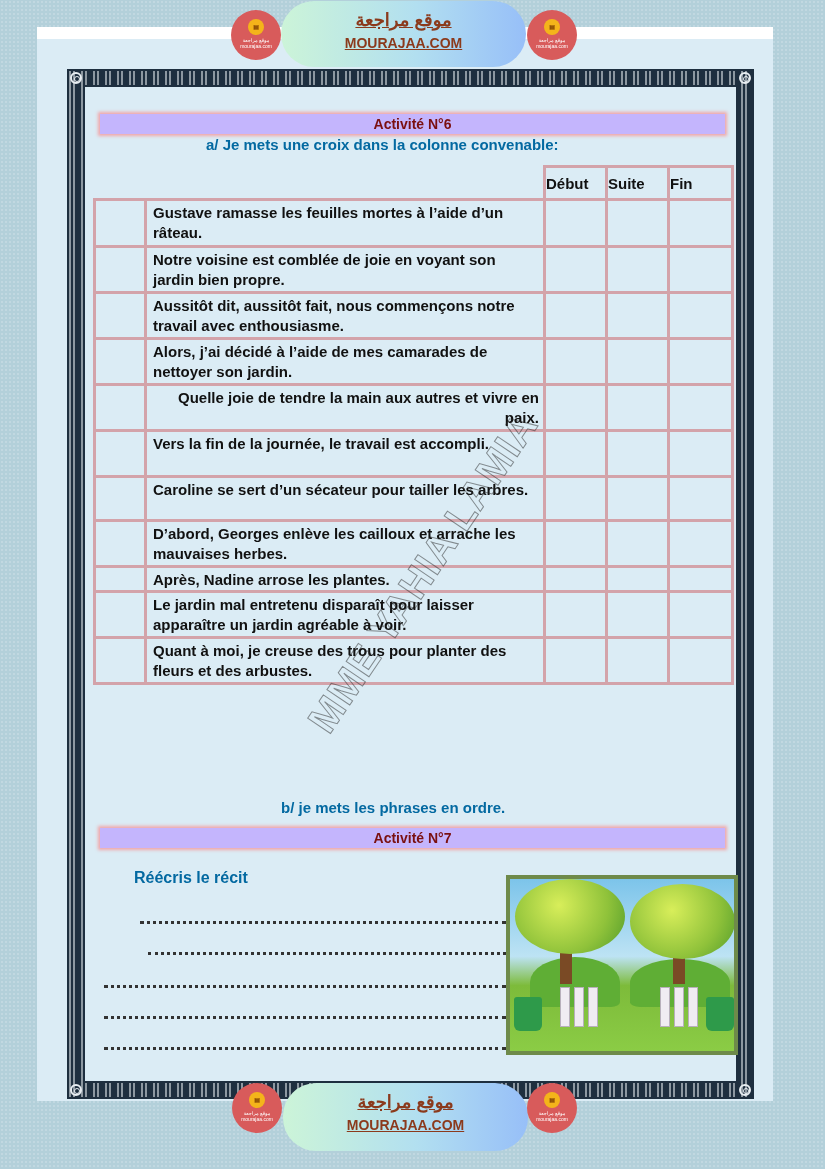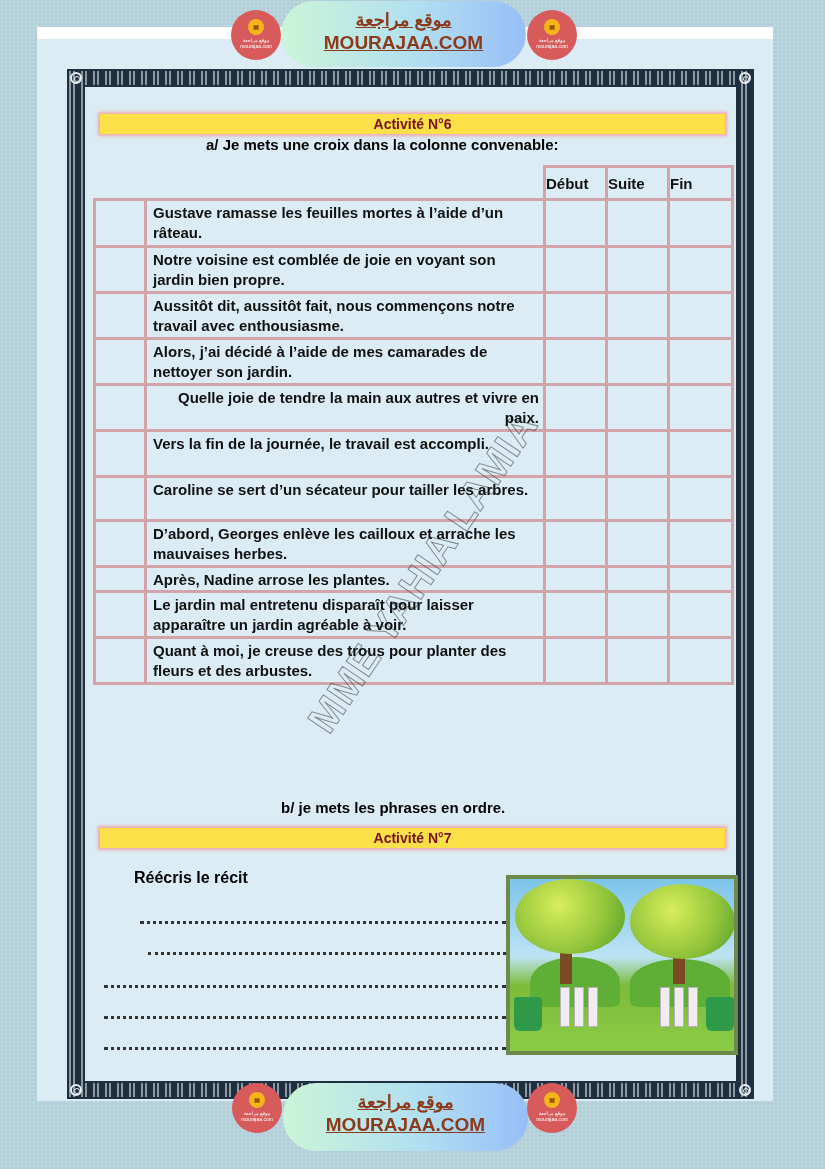--- a/index.html
+++ b/index.html
@@ -30,25 +30,25 @@
     opacity:0.55;
   }
   .corner {
     position:absolute; width:12px; height:12px; border:2px solid #e8eef2; border-radius:50%;
     box-sizing:border-box;
   }
   .corner::after{content:"";position:absolute;left:2px;top:2px;width:4px;height:4px;border:1px solid #e8eef2;border-radius:50%;}
 
   .banner {
     position:absolute; left:100px; width:625px; height:20px;
-    background:#fde047; box-shadow:0 0 3px 2px rgba(255,120,120,0.6);
+    background:#c4b5fd; box-shadow:0 0 3px 2px rgba(255,120,120,0.6);
     text-align:center; color:#7a1010; font-weight:bold; font-size:14px; line-height:20px;
   }
   .instr {
-    position:absolute; font-weight:bold; font-size:15px; color:#000000;
+    position:absolute; font-weight:bold; font-size:15px; color:#0369a1;
   }
   table.ex {
     position:absolute; left:93px; top:165px; border-collapse:collapse;
   }
   table.ex td, table.ex th {
     border:3px solid #d3a3aa; padding:0; vertical-align:top;
   }
   table.ex th { height:30px; font-size:15px; font-weight:bold; color:#111; text-align:left; vertical-align:middle;}
   table.ex td.num { width:48px; }
   table.ex td.txt {
@@ -74,21 +74,21 @@
   .trunk { position:absolute; background:#7a4a25; }
   .bush { position:absolute; border-radius:50% 50% 10% 10%; background:#5fae35; }
   .fence { position:absolute; background:#f0ecf2; border:1px solid #b8b0bb; }
   .bin { position:absolute; width:28px; height:34px; background:#2e9a4a; border-radius:3px 3px 6px 6px; }
   .pill {
     position:absolute; height:66px; border-radius:33px;
     background:linear-gradient(90deg, #ccf4d8, #b2dff0 55%, #97bff8);
     text-align:center;
   }
   .pill .ar { display:block; font-size:18px; font-weight:bold; color:#8b3a1c; text-decoration:underline; margin-top:8px; line-height:22px; }
-  .pill .en { display:block; font-size:19px; font-weight:bold; color:#8b3a1c; text-decoration:underline; line-height:24px; }
+  .pill .en { display:block; font-size:14px; font-weight:bold; color:#8b3a1c; text-decoration:underline; line-height:24px; }
   .logo {
     position:absolute; width:50px; height:50px; border-radius:50%; background:#d85b5b; text-align:center;
   }
   .logo .coin { display:block; width:16px; height:16px; border-radius:50%; background:#f4b41a; margin:9px auto 2px; font-size:6px; line-height:16px; color:#7a3b00; font-weight:bold;}
   .logo .cap { display:block; font-size:5px; color:#fff; line-height:6px; }
 </style>
 </head>
 <body>
 
 <div class="sheet">

